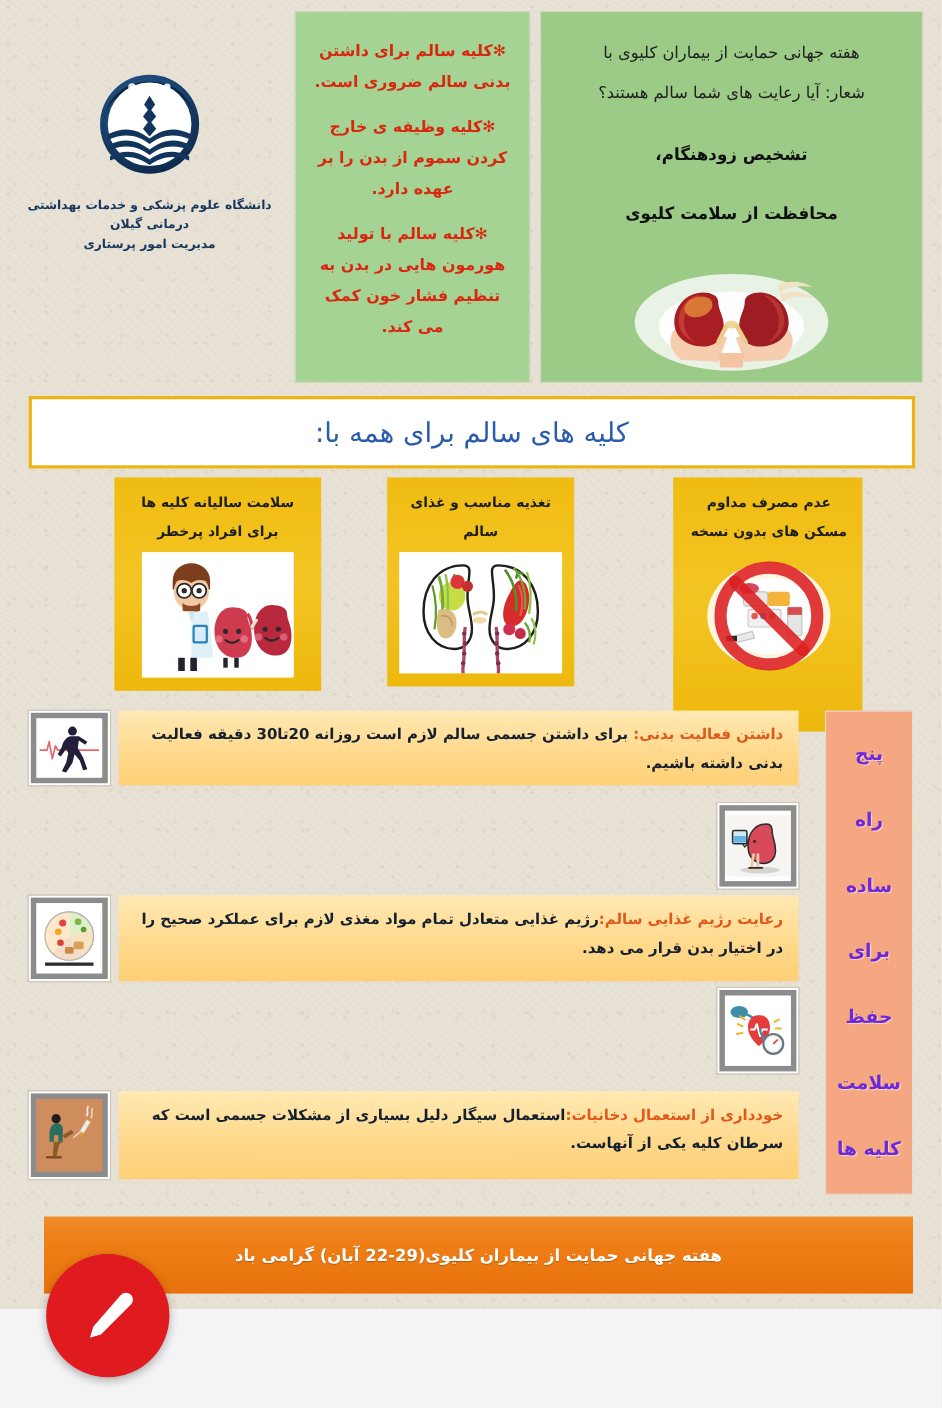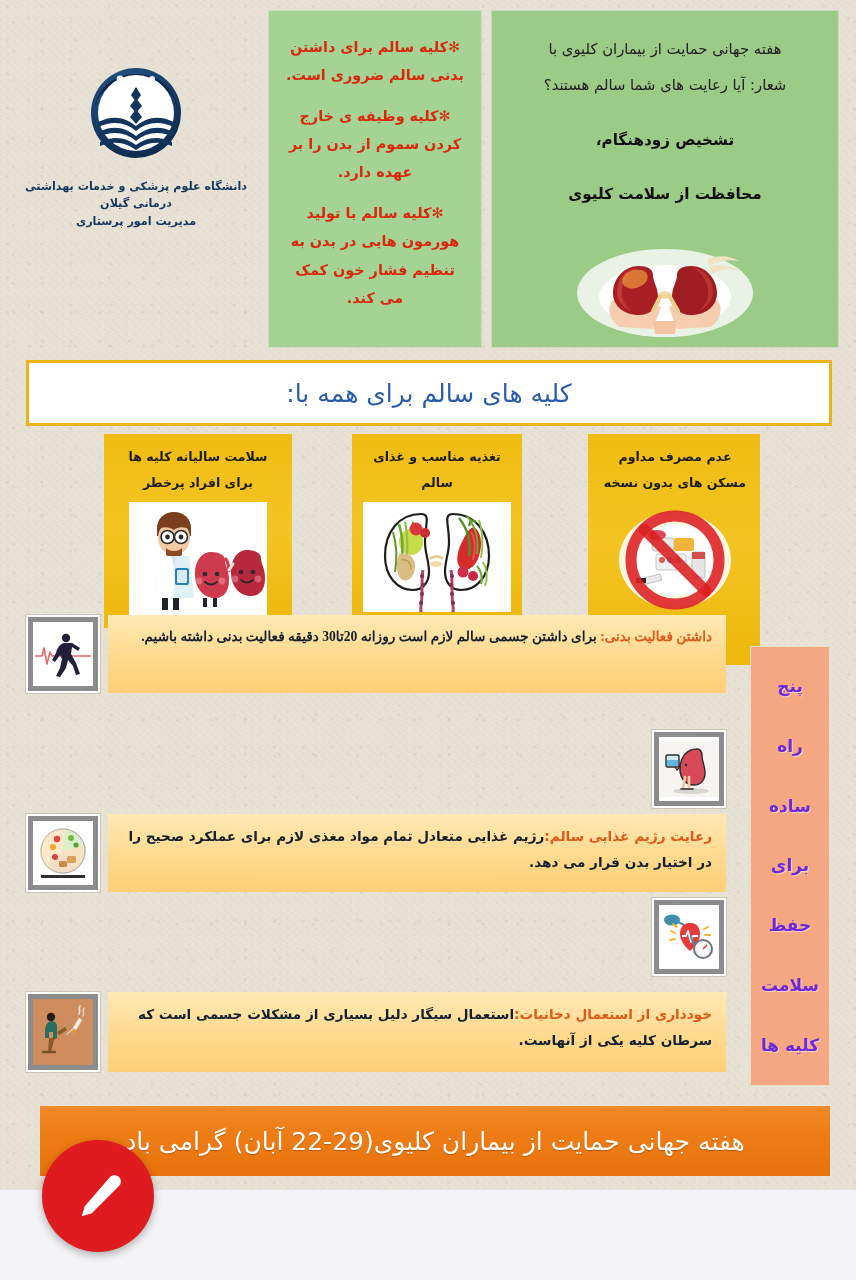--- a/index.html
+++ b/index.html
@@ -133,21 +133,21 @@
     position: absolute;
     top: 434px;
     background: linear-gradient(180deg, #f0bc12 0%, #f3c422 48%, #eeb80d 100%);
     padding: 10px 10px 12px 10px;
     display: flex;
     flex-direction: column;
     align-items: center;
   }
   #card-checkup { left: 104px; width: 188px; height: 194px; }
   #card-nutrition { left: 352px; width: 170px; height: 190px; }
-  #card-painkiller { left: 588px; width: 172px; height: 231px; padding-left: 12px; }
+  #card-painkiller { left: 612px; width: 172px; height: 231px; padding-left: 12px; }
 
   .gold-card .card-title {
     color: #1d1d1b;
     font-size: 12.6px;
     font-weight: bold;
     line-height: 2.05;
     text-align: center;
     margin-bottom: 6px;
   }
   .gold-card .card-art {
@@ -182,21 +182,21 @@
   }
 
   .tip-row {
     position: absolute;
     left: 26px;
     display: flex;
     align-items: stretch;
     gap: 8px;
     width: 700px;
   }
-  #tip-0 { top: 615px; height: 78px; font-family: Liberation Serif, serif; }
+  #tip-0 { top: 646px; height: 68px; }
   #tip-1 { top: 730px; height: 78px; }
   #tip-2 { top: 814px; height: 78px; border-radius: 23px; }
   #tip-3 { top: 898px; height: 78px; }
   #tip-4 { top: 992px; height: 80px; }
 
   .tip-text {
     flex: 1;
     background: linear-gradient(180deg, #ffe9b4 0%, #ffd98d 55%, #ffcf76 100%);
     padding: 9px 14px 8px 14px;
     text-align: right;
@@ -231,22 +231,22 @@
     position: absolute;
     left: 40px; top: 1106px;
     width: 790px; height: 70px;
     background: linear-gradient(180deg, #f08a2a 0%, #ef7d15 38%, #e8720c 100%);
     display: flex;
     align-items: center;
     justify-content: center;
   }
   #bottom-banner .bb-text {
     color: #ffffff;
-    font-size: 25px;
-    font-weight: normal;
+    font-size: 15px;
+    font-weight: bold;
     letter-spacing: -.2px;
     text-shadow: 0 1px 1px rgba(0,0,0,.25);
   }
 
   
   #fab {
     position: absolute;
     left: 42px; top: 1140px;
     width: 112px; height: 112px;
     border-radius: 50%;

